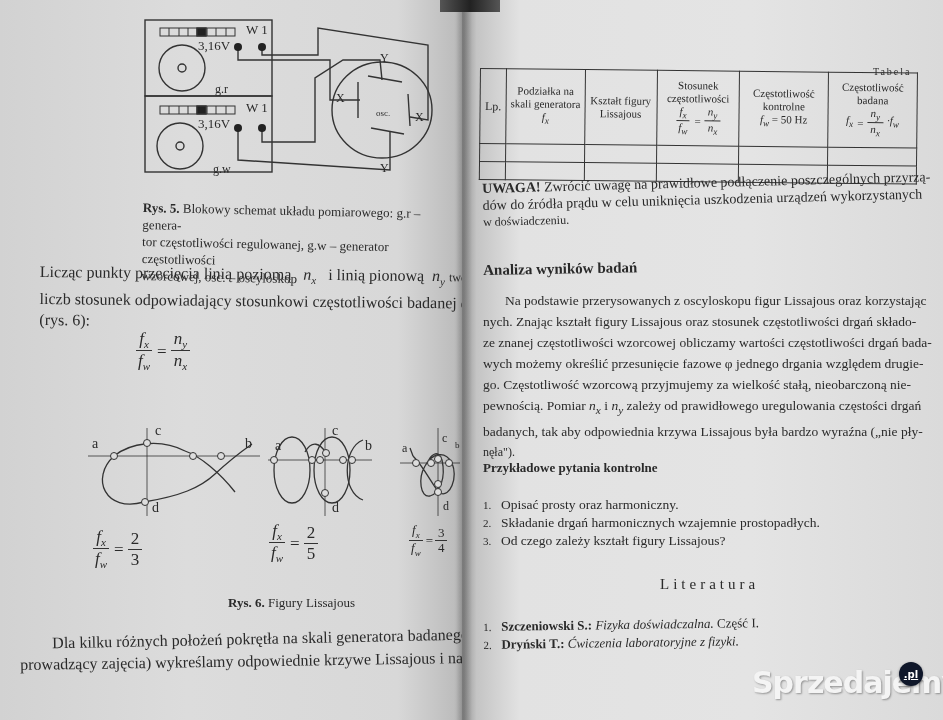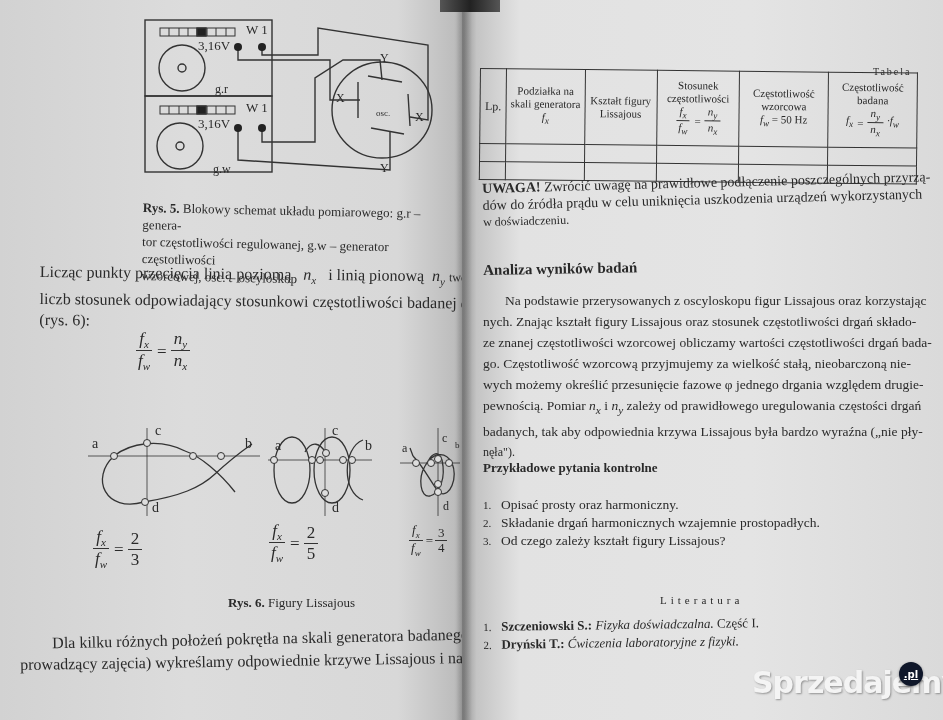--- a/index.html
+++ b/index.html
@@ -253,21 +253,21 @@
       <div>Stosunek częstotliwości</div>
       <span class="math"><span class="frac">
               <span class="num">f<sub>x</sub></span>
               <span class="den">f<sub>w</sub></span>
             </span>=<span class="frac">
               <span class="num">n<sub>y</sub></span>
               <span class="den">n<sub>x</sub></span>
             </span></span>
     </td>
     <td style="width:78px">
-      <div>Częstotliwość wzorcowa</div>
+      <div>Częstotliwość kontrolne</div>
       <span class="i">f</span><sub class="i">w</sub> <span>= 50 Hz</span>
     </td>
     <td style="width:78px">
       <div>Częstotliwość badana</div>
       <span class="math"><span class="i">f<sub>x</sub></span>=<span class="frac">
               <span class="num">n<sub>y</sub></span>
               <span class="den">n<sub>x</sub></span>
             </span><span class="i">·f<sub>w</sub></span></span>
     </td>
   </tr>
@@ -294,40 +294,40 @@
   <div style="white-space:nowrap;"><span class="b">UWAGA!</span> <span>Zwrócić uwagę na prawidłowe podłączenie poszczególnych przyrzą-</span></div>
   <div style="white-space:nowrap;">dów do źródła prądu w celu uniknięcia uszkodzenia urządzeń wykorzystanych</div>
   <div style="white-space:nowrap;font-size:12px;">w doświadczeniu.</div>
 </div>
 
 <div class="abs b" style="left:483px;top:262px;font-size:15px;transform:rotate(-1deg);transform-origin:left top;">Analiza wyników badań</div>
 <div class="abs" style="left:483px;top:290px;width:440px;font-size:13.5px;line-height:21px;">
   <div style="white-space:nowrap;padding-left:22px;">Na podstawie przerysowanych z oscyloskopu figur Lissajous oraz korzystając</div>
   <div style="white-space:nowrap;">nych. Znając kształt figury Lissajous oraz stosunek częstotliwości drgań składo-</div>
   <div style="white-space:nowrap;">ze znanej częstotliwości wzorcowej obliczamy wartości częstotliwości drgań bada-</div>
+  <div style="white-space:nowrap;">wych możemy określić przesunięcie fazowe φ  jednego drgania względem drugie-</div>
   <div style="white-space:nowrap;">go. Częstotliwość wzorcową przyjmujemy za wielkość stałą, nieobarczoną nie-</div>
-  <div style="white-space:nowrap;">wych możemy określić przesunięcie fazowe φ  jednego drgania względem drugie-</div>
   <div style="white-space:nowrap;">
     <span>pewnością. Pomiar</span>
     <span class="i">n</span><sub class="i">x</sub>
     <span>i</span>
     <span class="i">n</span><sub class="i">y</sub>
     <span>zależy od prawidłowego uregulowania częstości drgań</span>
   </div>
   <div style="white-space:nowrap;">badanych, tak aby odpowiednia krzywa Lissajous była bardzo wyraźna („nie pły-</div>
   <div style="white-space:nowrap;font-size:12px;">nęła").</div>
 </div>
 
 <div class="abs b" style="left:483px;top:460px;font-size:13px;">Przykładowe pytania kontrolne</div>
 <div class="abs" style="left:483px;top:496px;font-size:13.5px;line-height:17px;">
   <div><span style="display:inline-block;width:18px;font-size:11px">1.</span><span>Opisać prosty oraz harmoniczny.</span></div>
   <div><span style="display:inline-block;width:18px;font-size:11px">2.</span><span>Składanie drgań harmonicznych wzajemnie prostopadłych.</span></div>
   <div><span style="display:inline-block;width:18px;font-size:11px">3.</span><span>Od czego zależy kształt figury Lissajous?</span></div>
 </div>
 
-<div class="abs" style="left:660px;top:594px;font-size:11px;letter-spacing:4px;">Literatura</div>
+<div class="abs" style="left:660px;top:576px;font-size:15px;letter-spacing:4px;">Literatura</div>
 <div class="abs" style="left:483px;top:618px;font-size:13px;line-height:17px;transform:rotate(-0.8deg);transform-origin:left top;">
   <div><span style="display:inline-block;width:18px;font-size:11px">1.</span><span class="b">Szczeniowski S.:</span> <span class="i">Fizyka doświadczalna.</span> <span>Część I.</span></div>
   <div><span style="display:inline-block;width:18px;font-size:11px">2.</span><span class="b">Dryński T.:</span> <span class="i">Ćwiczenia laboratoryjne z fizyki.</span></div>
 </div>
 
 <div class="wm">Sprzedajemy</div>
 <div class="wm-badge">.pl</div>
 
 </body></html>

